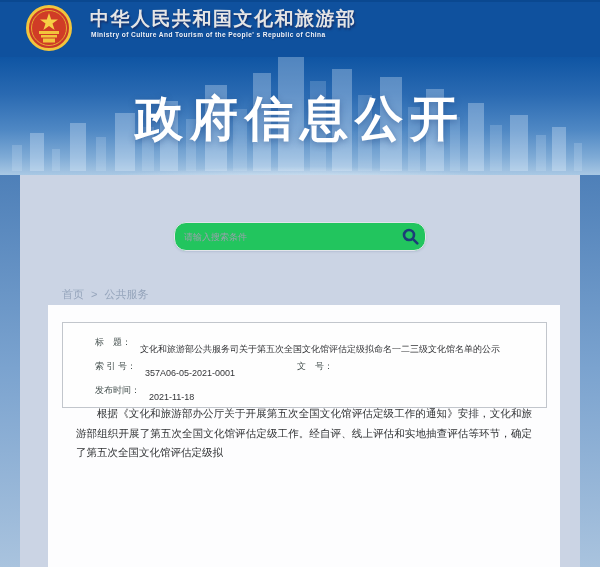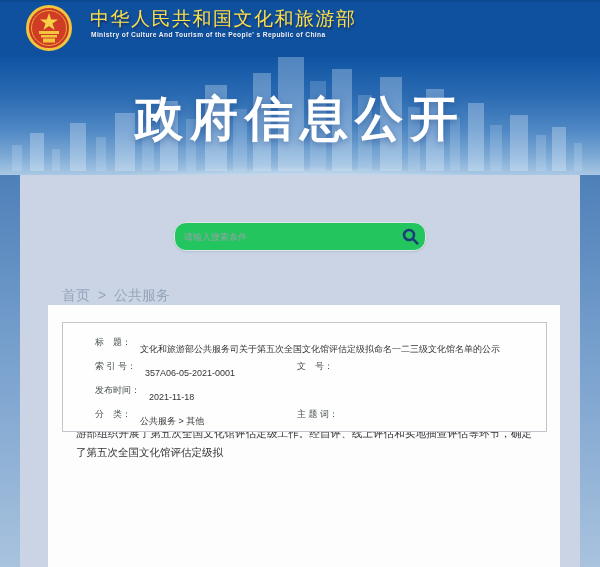--- a/index.html
+++ b/index.html
@@ -4,37 +4,37 @@
 <style>
   html,body{margin:0;padding:0;}
   body{
     width:600px;height:567px;overflow:hidden;position:relative;
     font-family:"Liberation Sans","DejaVu Sans",sans-serif;
     background:linear-gradient(180deg,#33659f 0%,#4d7fb8 30%,#7ba3cf 65%,#a9c3de 100%);
   }
   
   .header{position:absolute;top:0;left:0;width:600px;height:57px;background:#0f519e;box-shadow:inset 0 2px 0 #0a4890;}
   .emblem{position:absolute;left:26px;top:5px;width:46px;height:46px;}
-  .site-title{position:absolute;left:90px;top:6px;font-size:19px;font-weight:normal;letter-spacing:1.5px;color:#fde047;text-shadow:1px 1.5px 2px rgba(30,20,60,.55);white-space:nowrap;}
+  .site-title{position:absolute;left:90px;top:6px;font-size:19px;font-weight:bold;letter-spacing:1.5px;color:#e5e5e5;text-shadow:1px 1.5px 2px rgba(30,20,60,.55);white-space:nowrap;}
   .site-subtitle{position:absolute;left:91px;top:31px;font-size:6.6px;font-weight:bold;letter-spacing:.4px;color:#eef3fa;text-shadow:0 1px 1px rgba(20,40,90,.5);white-space:nowrap;}
   
   .banner{position:absolute;top:57px;left:0;width:600px;height:118px;overflow:hidden;
     background:linear-gradient(180deg,#0f55a3 0%,#2a6ab2 32%,#4f88c4 62%,#7fabd6 85%,#a9c8e4 100%);}
   .banner-title{position:absolute;top:30px;left:0;width:100%;text-align:center;font-size:48px;font-weight:bold;color:#ffffff;letter-spacing:7px;text-shadow:0 2px 7px rgba(25,60,120,.45);}
   .bar{position:absolute;bottom:4px;background:rgba(235,245,255,.30);}
   .bar.lite{background:rgba(235,245,255,.18);}
   .horizon{position:absolute;bottom:-26px;left:-10%;width:120%;height:46px;
     background:radial-gradient(ellipse 55% 100% at 50% 100%,rgba(255,255,255,.95) 0%,rgba(255,255,255,.55) 45%,rgba(255,255,255,0) 75%);}
   
   .panel{position:absolute;top:175px;left:20px;width:560px;bottom:0;background:#cbd4e4;}
   .search-box{position:relative;width:250px;height:27px;margin:47px auto 0;background:#22c55e;border:1px solid #e2e5ea;border-radius:12px;box-shadow:0 1px 2px rgba(60,80,120,.15);}
   .search-input{position:absolute;left:0;top:0;width:212px;height:100%;border:none;outline:none;background:transparent;padding:0 0 0 9px;font-size:9px;color:#555;font-family:inherit;}
   .search-input::placeholder{color:#9aa1ab;}
   .search-btn{position:absolute;right:6px;top:5px;width:17px;height:17px;border:none;background:none;padding:0;cursor:pointer;}
-  .breadcrumb{position:absolute;top:112px;left:42px;font-size:14px;color:#95a4bb;}
+  .breadcrumb{position:absolute;top:112px;left:42px;font-size:11px;color:#95a4bb;}
   .breadcrumb span{margin-right:4px;}
   
   .card{position:absolute;top:130px;left:28px;width:512px;bottom:0;background:#fdfdfe;}
   .meta-table{position:absolute;top:17px;left:14px;right:13px;border:1px solid #c2c6cc;background:#fefefe;padding:7px 12px 5px;}
   .meta-row{display:flex;align-items:center;height:24px;padding-left:20px;font-size:9px;}
   .meta-cell{display:flex;align-items:center;}
   .meta-cell.c1{flex:0 0 46%;}
   .meta-label{color:#45504f;white-space:pre;}
   .meta-value{color:#333437;margin-left:9px;white-space:nowrap;margin-top:14px;}
   .article-title{margin-top:14px;text-align:center;font-family:"Liberation Serif","DejaVu Serif",serif;font-weight:bold;font-size:15px;line-height:23px;color:#3a4b5c;}
@@ -133,30 +133,20 @@
           <span class="meta-label">文　号：</span>
           <span class="meta-value"></span>
         </div>
       </div>
       <div class="meta-row">
         <div class="meta-cell">
           <span class="meta-label">发布时间：</span>
           <span class="meta-value">2021-11-18</span>
         </div>
       </div>
-      <div class="meta-row">
-        <div class="meta-cell c1">
-          <span class="meta-label">分　类：</span>
-          <span class="meta-value">公共服务 &gt; 其他</span>
-        </div>
-        <div class="meta-cell">
-          <span class="meta-label">主 题 词：</span>
-          <span class="meta-value"></span>
-        </div>
-      </div>
     </div>
 
     <div class="article-title">
       <div>文化和旅游部公共服务司关于第五次</div>
       <div>全国文化馆评估定级拟命名一二三级文化馆名单的公示</div>
     </div>
 
     <div class="pub-row">
       <span class="pub-time-label">发布时间：</span>
       <span class="pub-time">2021年11月18日</span>

